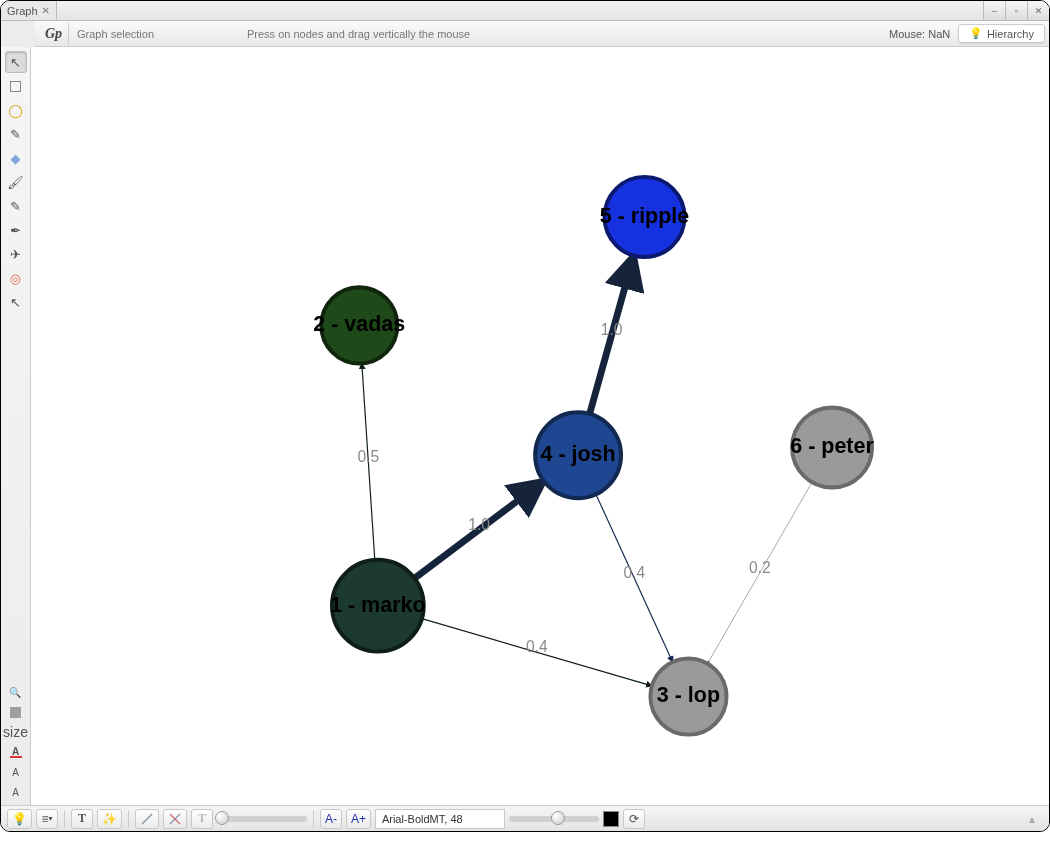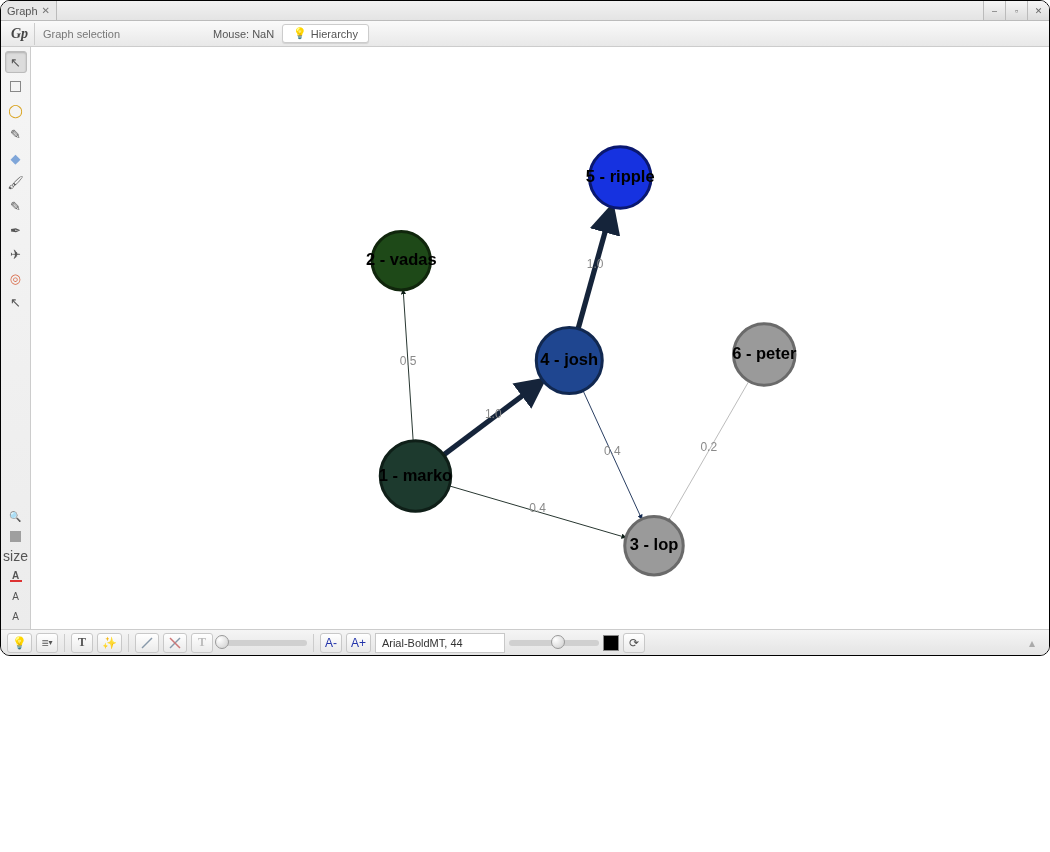--- a/index.html
+++ b/index.html
@@ -5,21 +5,21 @@
   * { box-sizing: border-box; }
   body {
     margin: 0;
     font-family: "Lucida Grande", Arial, sans-serif;
     font-size: 11px;
     background: #fff;
     color: #333;
   }
   .window {
     width: 1050px;
-    height: 656px;
+    height: 832px;
     border: 1px solid #000;
     border-radius: 10px;
     overflow: hidden;
     display: flex;
     flex-direction: column;
     background: #ececec;
   }
   .tabbar {
     height: 20px;
     background: linear-gradient(#f2f2f2,#e4e4e4);
@@ -36,21 +36,21 @@
   }
   .tab .close{font-size:10px;color:#777;}
   .win-controls{margin-left:auto;display:flex;}
   .win-btn{width:22px;border-left:1px solid #bbb;background:linear-gradient(#f6f6f6,#dcdcdc);display:flex;align-items:center;justify-content:center;color:#666;font-size:9px;}
   .hintbar{
     height:26px;
     background:linear-gradient(#fafafa,#e8e8e8);
     border-bottom:1px solid #ccc;
     display:flex;align-items:center;
     padding:0 4px;
-    font-size:11px;color:#777;
+    font-size:11px;color:#777;margin-left:34px;
   }
   .hintbar .logo{
     width:30px;height:22px;display:flex;align-items:center;justify-content:center;
     font-family: Georgia, serif; font-style: italic; font-weight: bold;
     color:#444; font-size:14px; border-right:1px solid #ccc;margin-right:8px;
   }
   .hintbar .hint-left{flex:0 0 170px;}
   .hintbar .hint-mid{flex:1;}
   .hintbar .size{margin-right:8px;color:#555;}
   .hintbar .hierarchy{
@@ -123,20 +123,21 @@
     <div class="win-controls">
       <div class="win-btn">–</div>
       <div class="win-btn">▫</div>
       <div class="win-btn">✕</div>
     </div>
   </div>
 
   <div class="hintbar">
     <div class="logo">Gp</div>
     <div class="hint-left">Graph selection</div>
+    <div class="hint-mid">Press on nodes and drag vertically the mouse</div>
     <div class="size">Mouse: NaN</div>
     <div class="hierarchy">
       <span class="bulb">💡</span>
       <span>Hierarchy</span>
     </div>
   </div>
 
   <div class="body-row">
 
     <div class="left-toolbar" id="left-toolbar-upper">
@@ -243,21 +244,21 @@
           <line x1="2" y1="2" x2="12" y2="12" stroke="#c77" stroke-width="1.5"></line>
         </svg>
       </div>
     <div class="ft-btn" style="color:#bbb;font-family:serif;font-weight:bold">T</div>
     <div class="slider">
         <div class="knob" id="knob1" style="left: -1.6px;"></div>
       </div>
     <div class="ft-sep"></div>
     <div class="ft-btn" style="color:#23a">A-</div>
     <div class="ft-btn" style="color:#23a">A+</div>
-    <div class="font-box">Arial-BoldMT, 44</div>
+    <div class="font-box">Arial-BoldMT, 48</div>
     <div class="slider">
         <div class="knob" id="knob2" style="left: 42.5px;"></div>
       </div>
     <div class="color-swatch"></div>
     <div class="ft-btn">⟳</div>
     <div style="flex:1"></div>
     <div class="ft-btn" style="border:none;background:none;color:#aaa">▴</div>
   </div>
 
 </div>

